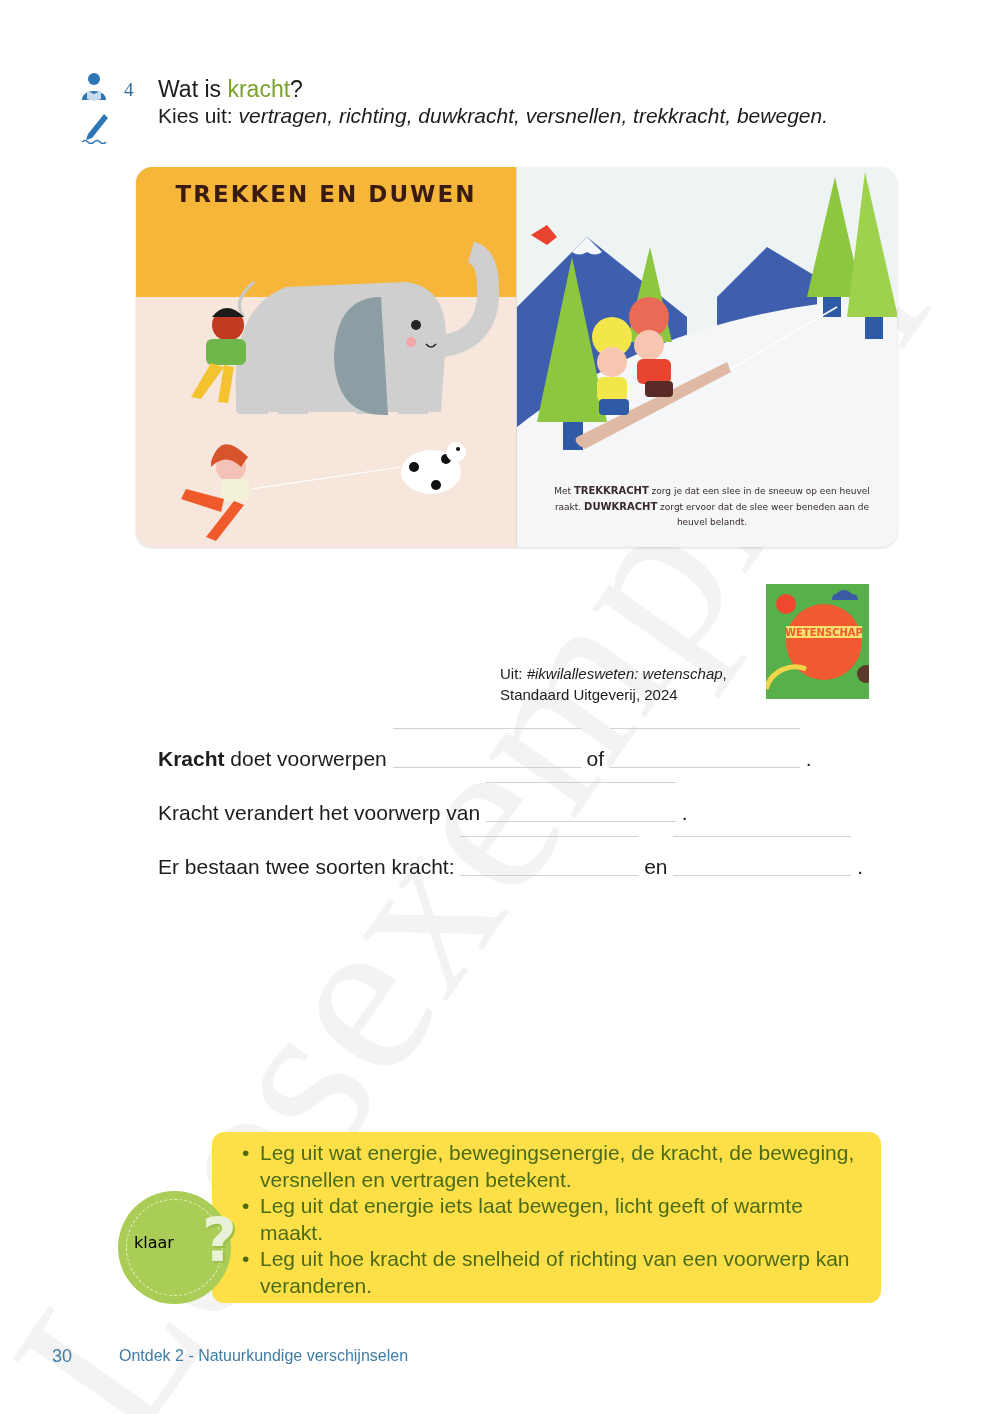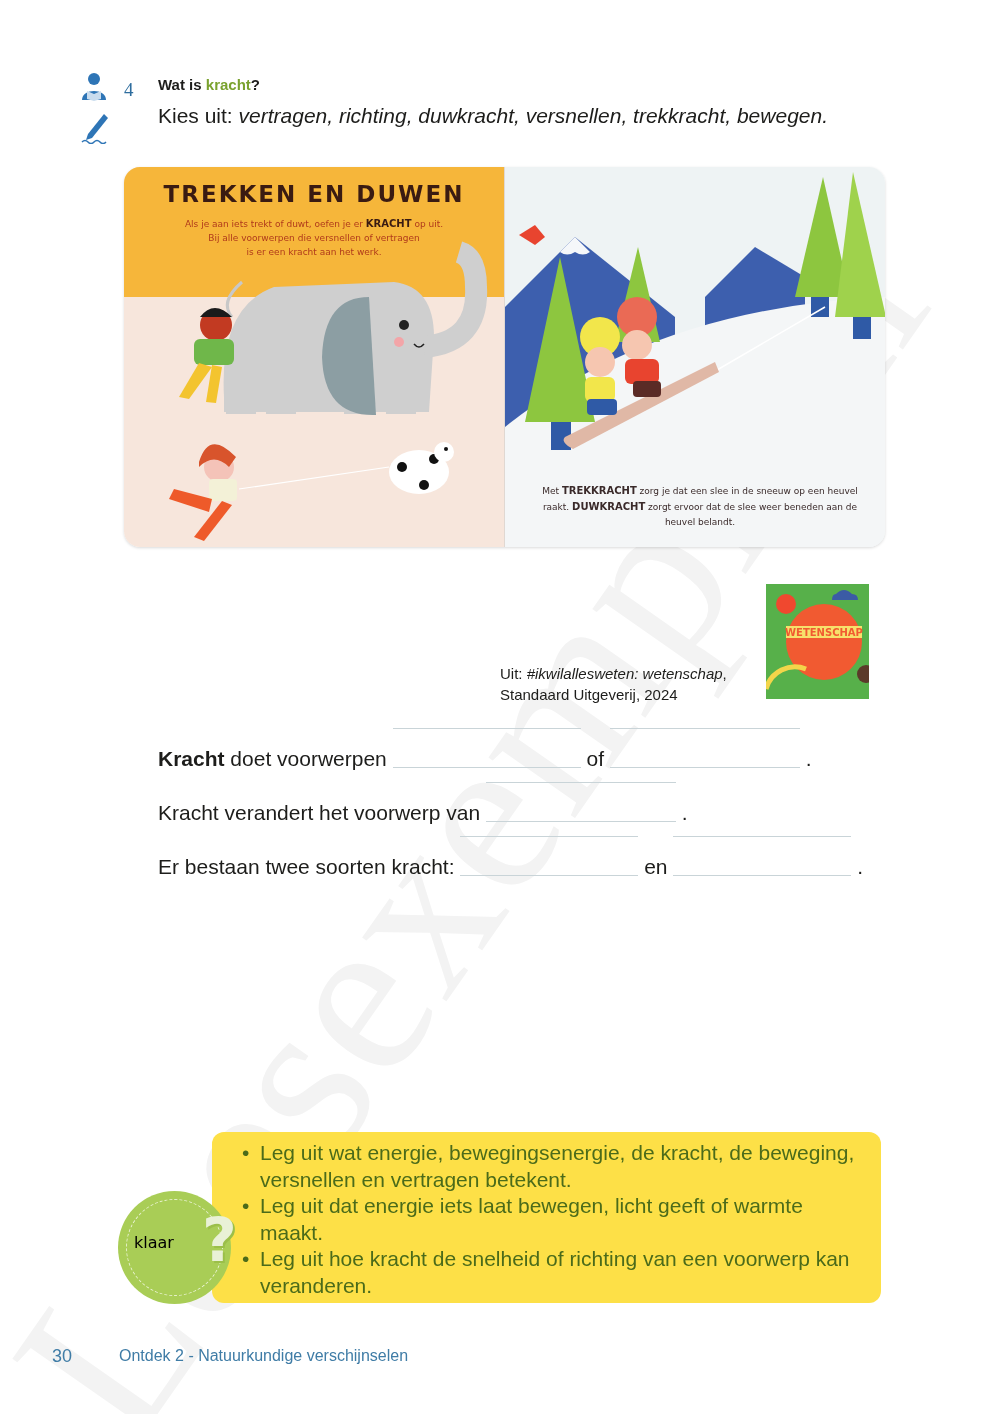--- a/index.html
+++ b/index.html
@@ -9,27 +9,27 @@
   .watermark {
     position: absolute; left: -40px; top: 560px; width: 1400px;
     transform: rotate(-55deg); transform-origin: left top;
     font-family: "Liberation Serif", "DejaVu Serif", serif;
     font-size: 230px; color: #f3f3f3; letter-spacing: 2px; white-space: nowrap;
     pointer-events: none; z-index: 0; top: 1330px;
   }
 
   .task-icons { position: absolute; left: 80px; top: 72px; width: 32px; z-index: 2; }
   .task-num { position: absolute; left: 124px; top: 79px; font-size: 19px; color: #2e6d9e; font-family: "Liberation Serif", serif; z-index: 2; }
-  .task-title { position: absolute; left: 158px; top: 76px; font-size: 15px; font-weight: bold; z-index: 2; font-family: "Liberation Sans", sans-serif; }
+  .task-title { position: absolute; left: 158px; top: 76px; font-size: 23px; font-weight: normal; z-index: 2; font-family: "Liberation Sans", sans-serif; }
   .task-title .accent { color: #7aa22f; }
   .task-sub { position: absolute; left: 158px; top: 104px; font-size: 21px; z-index: 2; font-family: "Liberation Sans", sans-serif; }
   .task-sub i { font-style: italic; }
 
   .book {
-    position: absolute; left: 124px; top: 167px; width: 761px; height: 380px;
+    position: absolute; left: 136px; top: 167px; width: 761px; height: 380px;
     border-radius: 16px; overflow: hidden; display: flex; z-index: 2;
     box-shadow: 0 1px 3px rgba(0,0,0,0.15);
   }
   .page-left { position: relative; width: 380px; height: 100%; background: #f7e6dc; overflow: hidden; }
   .page-left .sky { position: absolute; left: 0; top: 0; width: 100%; height: 130px; background: #f6b63a; }
   .page-left h2 {
     position: absolute; left: 0; width: 100%; top: 14px; text-align: center;
     font-family: "DejaVu Sans", sans-serif; font-weight: bold; font-size: 23px; letter-spacing: 2px; color: #3a1b12;
   }
   .page-left .lead {
@@ -96,25 +96,20 @@
   <span>Wat is </span><span class="accent">kracht</span><span>?</span>
 </div>
 <div class="task-sub">
   <span>Kies uit: </span><i>vertragen, richting, duwkracht, versnellen, trekkracht, bewegen.</i>
 </div>
 
 <div class="book">
   <div class="page-left">
     <div class="sky"></div>
     <h2>TREKKEN EN DUWEN</h2>
-    <div class="lead">
-      <span>Als je aan iets trekt of duwt, oefen je er </span><b>KRACHT</b><span> op uit.</span><br>
-      <span>Bij alle voorwerpen die versnellen of vertragen</span><br>
-      <span>is er een kracht aan het werk.</span>
-    </div>
     <svg width="380" height="380" viewBox="0 0 380 380" style="position:absolute;left:0;top:0">
 
       <path d="M118 115 Q95 135 108 150" stroke="#c8c8c8" stroke-width="3" fill="none"></path>
 
       <path d="M100 230 Q95 140 150 120 L270 115 Q310 120 310 170 L305 245 L100 245 Z" fill="#cfcfcf"></path>
       <rect x="102" y="225" width="30" height="22" fill="#cfcfcf"></rect>
       <rect x="142" y="225" width="30" height="22" fill="#cfcfcf"></rect>
       <rect x="220" y="225" width="30" height="22" fill="#cfcfcf"></rect>
       <rect x="262" y="225" width="30" height="22" fill="#cfcfcf"></rect>
 

